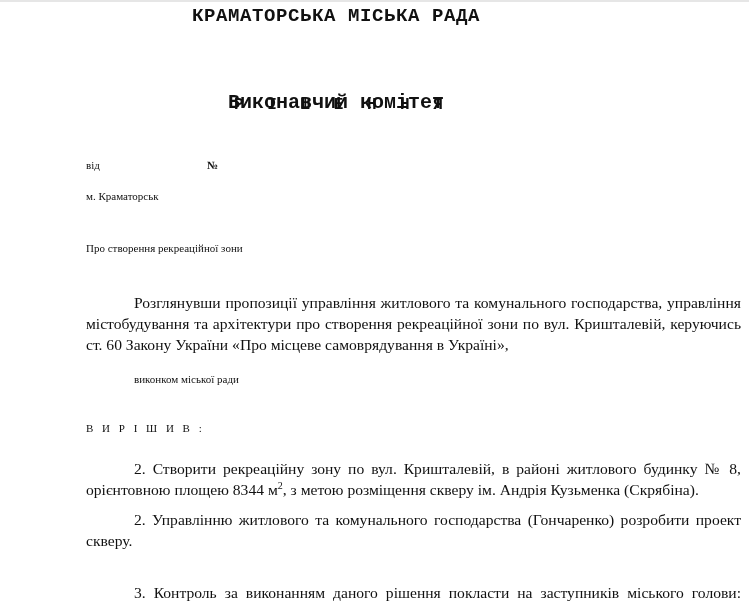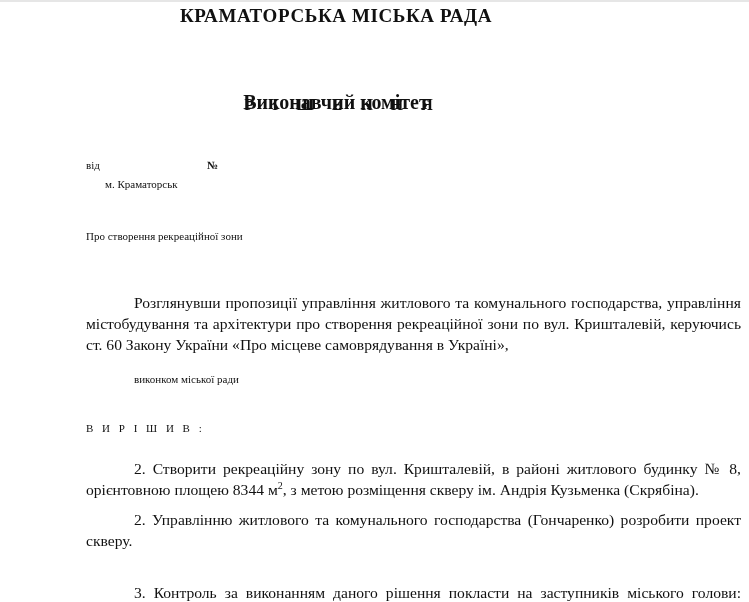--- a/index.html
+++ b/index.html
@@ -11,21 +11,21 @@
       width: 749px;
       height: 602px;
       overflow: hidden;
       position: relative;
       font-family: "Liberation Serif", "DejaVu Serif", serif;
       color: #111111;
       border-top: 2px solid #e6e6e6;
       box-sizing: border-box;
     }
     .abs { position: absolute; white-space: nowrap; }
-    .center { left: 0; width: 672px; text-align: center; }
+    .center { left: 0; width: 672px; text-align: center; font-family: Liberation Mono, monospace; }
     .title {
       top: 3px;
       font-size: 19px;
       font-weight: bold;
       letter-spacing: 0.6px;
     }
     .subtitle {
       top: 49px;
       font-size: 20px;
       font-weight: bold;
@@ -38,22 +38,22 @@
       letter-spacing: 7px;
       padding-left: 6px;
     }
     .body-text {
       font-size: 11px;
       line-height: 21px;
     }
     .left { left: 86px; }
     .date-label { top: 153px; }
     .number-label { top: 153px; left: 207px; font-weight: bold; }
-    .city { top: 172px; margin-left: 19px; }
-    .subject { top: 224px; }
+    .city { top: 184px; }
+    .subject { top: 236px; }
 
     .para {
       position: absolute;
       left: 86px;
       width: 655px;
       font-size: 15.6px;
       line-height: 21px;
       text-align: justify;
       text-indent: 48px;
     }

